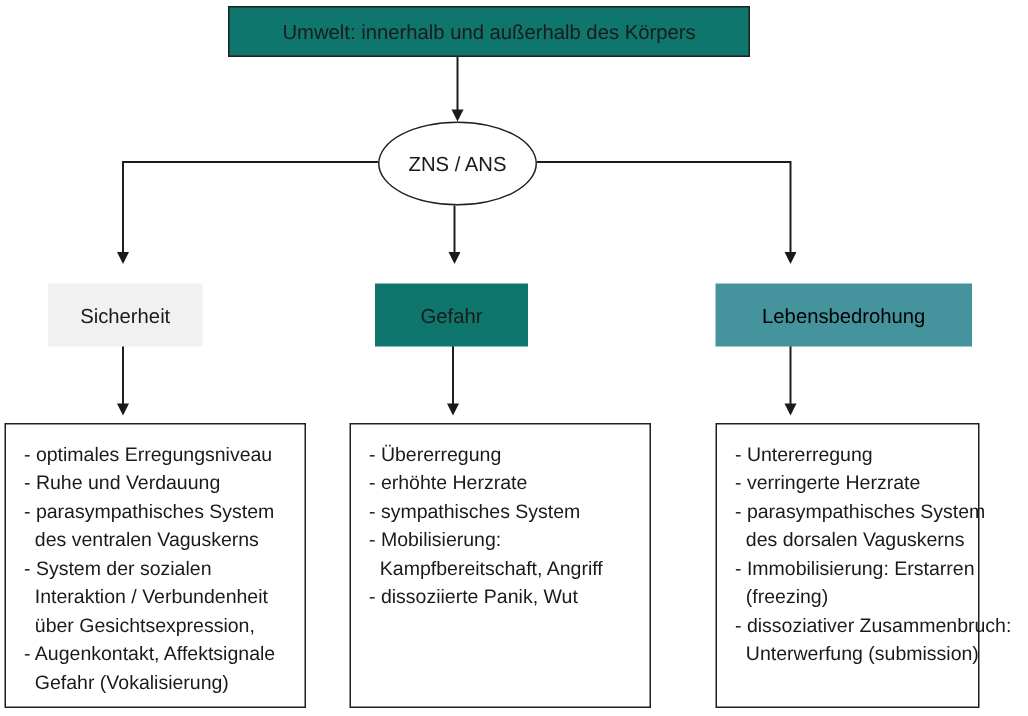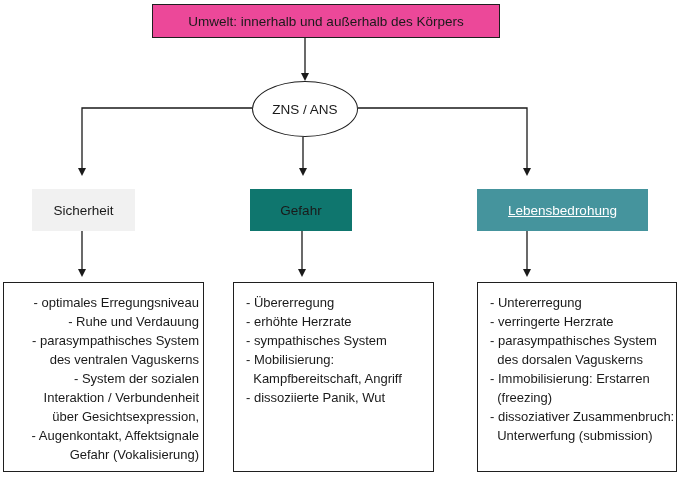--- a/index.html
+++ b/index.html
@@ -16,53 +16,53 @@
     position: absolute;
     left: 0; top: 0;
     width: 685px; height: 477px;
     z-index: 0;
   }
   .node { position: absolute; z-index: 1; box-sizing: border-box; }
 
   .root-box {
     left: 152px; top: 4px; width: 348px; height: 34px;
     border: 1.5px solid #1f1f1f;
-    background: #ec4899;
+    background: #0f766e;
     display: flex; align-items: center; justify-content: center;
     font-size: 13.5px;
   }
   .hub-ellipse {
     left: 252px; top: 81px; width: 106px; height: 56px;
     border: 1.4px solid #1f1f1f;
     border-radius: 50%;
     background: #ffffff;
     display: flex; align-items: center; justify-content: center;
     font-size: 13.5px;
   }
   .cat-box {
     top: 189px; height: 42px;
     display: flex; align-items: center; justify-content: center;
     font-size: 13.5px;
   }
   .cat-safety { left: 32px;  width: 103px; background: #f1f1f1; }
   .cat-danger { left: 250px; width: 102px; background: #0f766e; justify-content: center; }
-  .cat-threat { left: 477px; width: 171px; background: #45949d; color: #ffffff; text-decoration: underline; }
+  .cat-threat { left: 477px; width: 171px; background: #45949d; color: #000000; }
 
   .detail-box {
     top: 282px; height: 190px;
     border: 1.5px solid #1f1f1f;
     background: #ffffff;
     padding: 10px 4px 0 12px;
     font-size: 13px;
     line-height: 19px;
     white-space: pre;
   }
-  .detail-left   { left: 3px;   width: 201px; text-align: right; }
+  .detail-left   { left: 3px;   width: 201px; }
   .detail-middle { left: 233px; width: 201px; }
-  .detail-right  { left: 477px; width: 200px; }
+  .detail-right  { left: 477px; width: 176px; }
 </style>
 </head>
 <body>
 
 <div id="canvas">
 
   <svg id="connectors" viewBox="0 0 685 477" xmlns="http://www.w3.org/2000/svg">
 
     <line x1="305" y1="38" x2="305" y2="74" stroke="#1a1a1a" stroke-width="1.3"></line>
     <polygon points="301,73 309,73 305,81" fill="#1a1a1a"></polygon>

